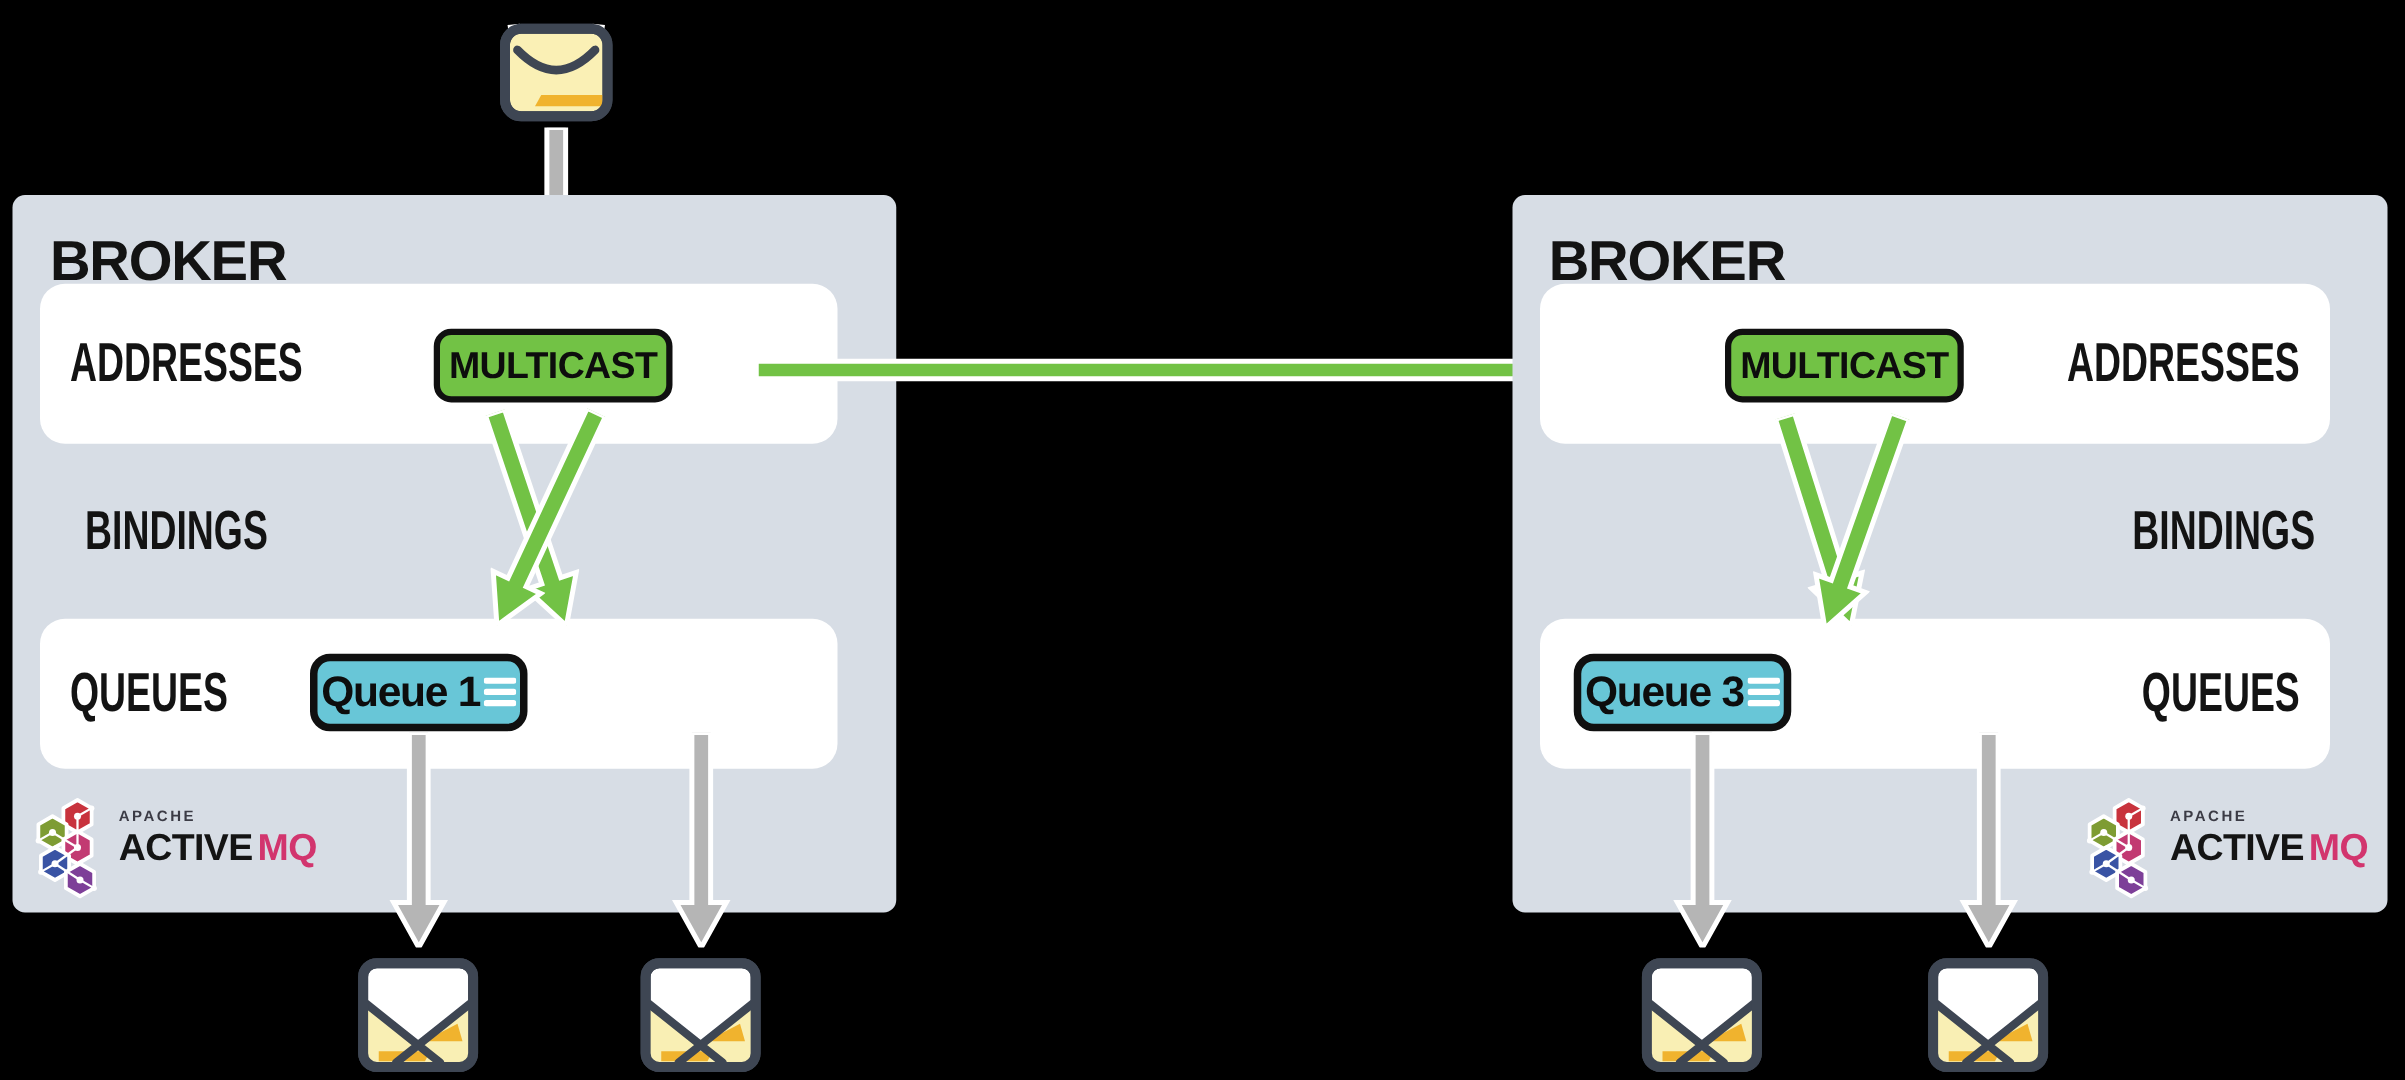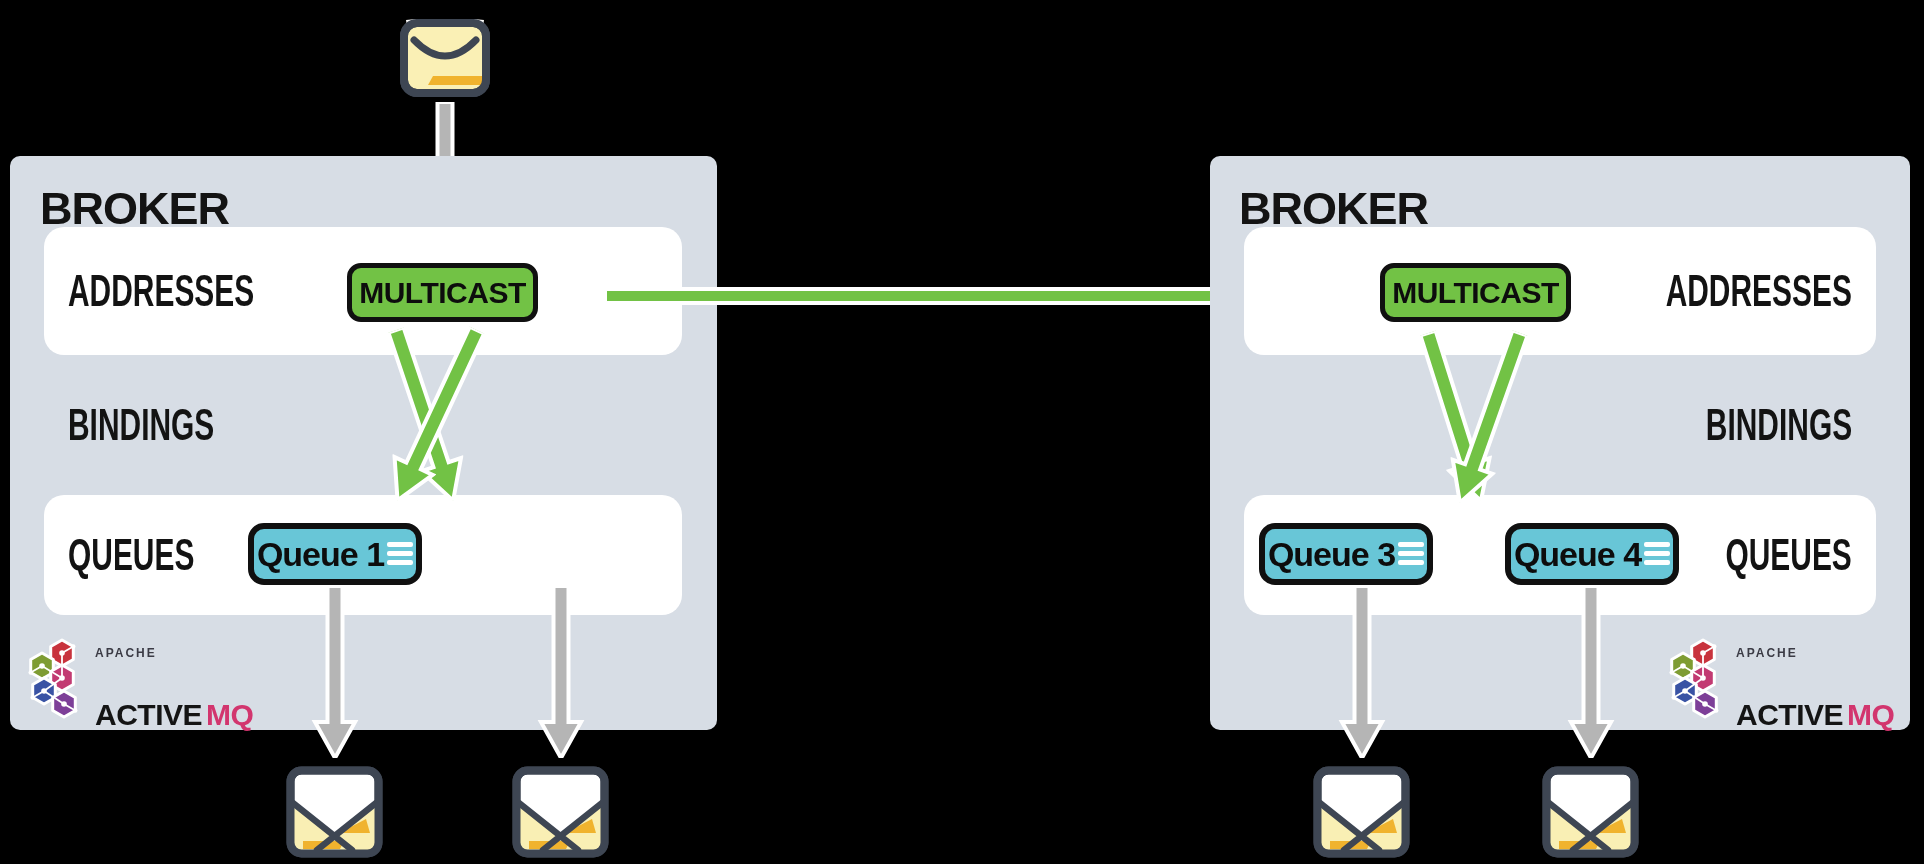--- a/index.html
+++ b/index.html
@@ -15,21 +15,21 @@
   }
   #broker-left{left:10px;width:707px;}
   #broker-right{left:1210px;width:700px;}
   .broker-title{
     position:absolute;top:30px;font-size:45px;font-weight:bold;
     color:var(--text-dark,#131313);line-height:1;letter-spacing:-1px;
   }
   #broker-left .broker-title{left:30px;}
   #broker-right .broker-title{left:29px;}
   .row{
-    position:absolute;left:34px;background:var(--panel-white,#fff);
+    position:absolute;left:22px;background:var(--panel-white,#fff);
     border-radius:20px;
   }
   #broker-left .row{width:638px;}
   #broker-right .row{width:632px;}
   .row-addresses{top:71px;height:128px;}
   .row-queues{top:339px;height:120px;}
   .section-label{
     position:absolute;font-size:44px;font-weight:bold;line-height:1;
     color:var(--text-dark,#131313);white-space:nowrap;
   }
@@ -55,21 +55,21 @@
     background:var(--teal,#68C6D7);border:6px solid #101010;border-radius:16px;
     display:flex;align-items:center;justify-content:center;gap:3px;
     font-size:34px;font-weight:bold;color:#0d0d0d;letter-spacing:-1px;
   }
   .q-pos-0-left{left:238px;} .q-pos-1-left{left:464px;}
   .q-pos-0-right{left:49px;} .q-pos-1-right{left:295px;}
   .arrow{position:absolute;}
   .logo{position:absolute;top:482px;display:flex;gap:11px;align-items:flex-start;}
   #broker-left .logo{left:18px;}
   #broker-right .logo{left:459px;}
-  .logo-text{display:flex;flex-direction:column;margin-top:9px;gap:36px;}
+  .logo-text{display:flex;flex-direction:column;margin-top:9px;}
   .logo-apache{font-size:12px;font-weight:bold;letter-spacing:2px;color:#3b3b45;line-height:1;}
   .logo-name{font-size:30px;font-weight:bold;line-height:1.1;color:#141414;letter-spacing:-0.5px;margin-top:3px;white-space:nowrap;}
   .logo-name .mq{color:var(--logo-pink,#D2356E);margin-left:4px;}
   svg{display:block;}
 </style>
 </head>
 <body>
 
 <div id="stage">
 
@@ -187,28 +187,20 @@
     </div>
 
     <div class="badge-queue q-pos-0-right">
       <span>Queue 3</span>
       <svg width="26" height="24" viewBox="0 0 26 24">
         <rect x="0" y="0" width="26" height="5" rx="2" fill="#fff"></rect>
         <rect x="0" y="9" width="26" height="5" rx="2" fill="#fff"></rect>
         <rect x="0" y="18" width="26" height="5" rx="2" fill="#fff"></rect>
       </svg>
     </div>
-    <div class="badge-queue q-pos-1-right">
-      <span>Queue 4</span>
-      <svg width="26" height="24" viewBox="0 0 26 24">
-        <rect x="0" y="0" width="26" height="5" rx="2" fill="#fff"></rect>
-        <rect x="0" y="9" width="26" height="5" rx="2" fill="#fff"></rect>
-        <rect x="0" y="18" width="26" height="5" rx="2" fill="#fff"></rect>
-      </svg>
-    </div>
 
     <div class="logo">
       <svg width="56" height="82" viewBox="0 0 56 82">
         <g stroke="#fff" stroke-width="3" stroke-linejoin="round">
           <polygon points="34,2 45.3,8.5 45.3,21.5 34,28 22.7,21.5 22.7,8.5" fill="#C8333D"></polygon>
           <polygon points="14,15 25.3,21.5 25.3,34.5 14,41 2.7,34.5 2.7,21.5" fill="#7E9C33"></polygon>
           <polygon points="34,27 45.3,33.5 45.3,46.5 34,53 22.7,46.5 22.7,33.5" fill="#C23A72"></polygon>
           <polygon points="16,40 27.3,46.5 27.3,59.5 16,66 4.7,59.5 4.7,46.5" fill="#3953A4"></polygon>
           <polygon points="36,53 47.3,59.5 47.3,72.5 36,79 24.7,72.5 24.7,59.5" fill="#7D3F98"></polygon>
         </g>

